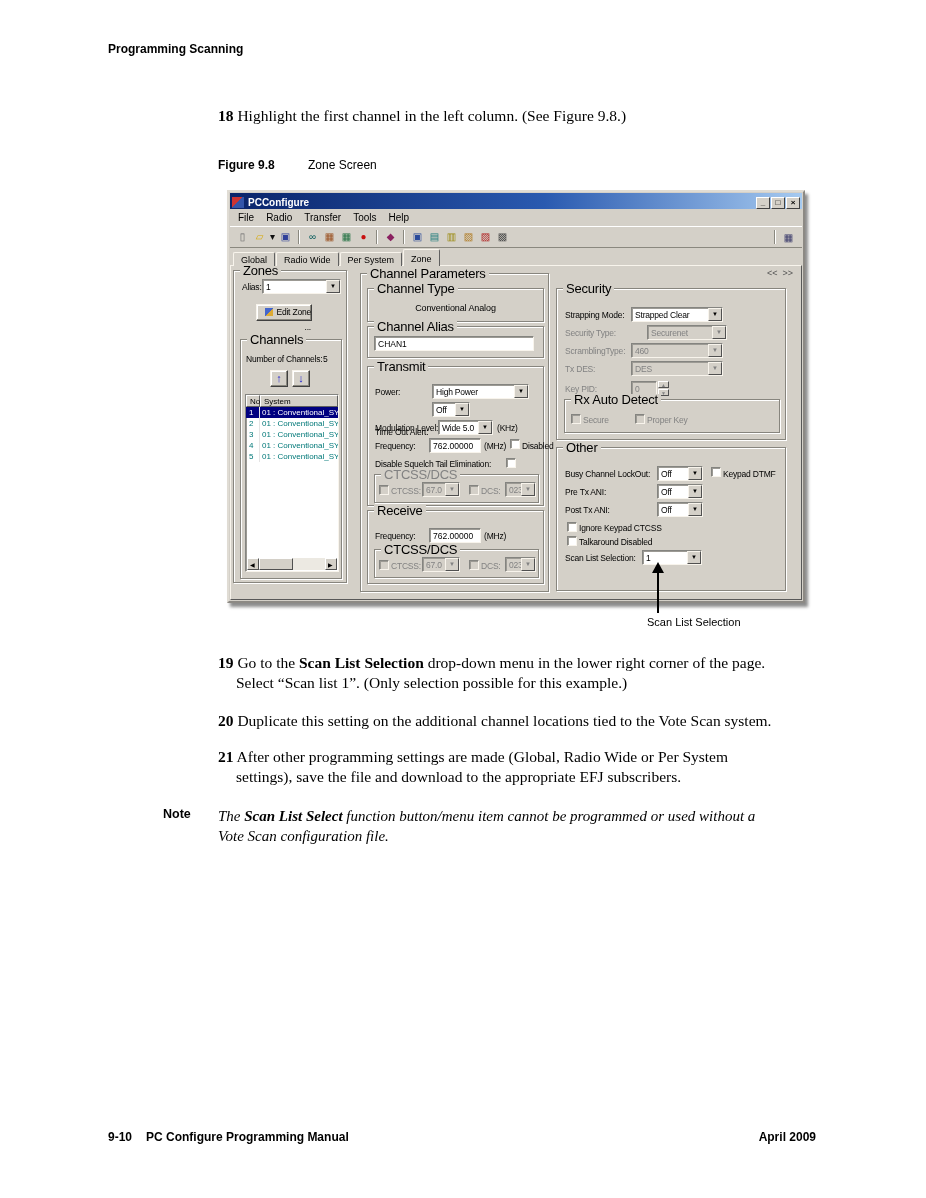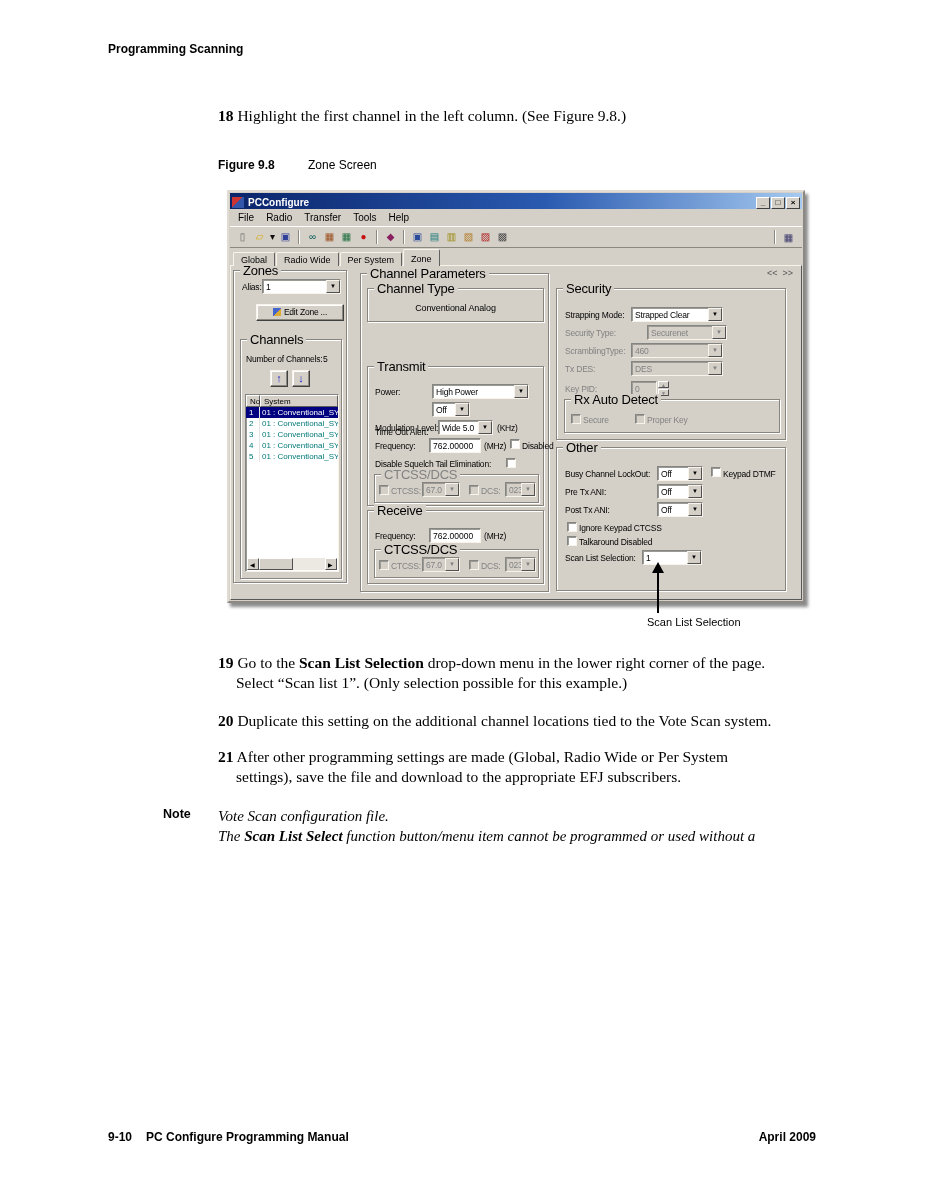--- a/index.html
+++ b/index.html
@@ -154,21 +154,21 @@
       <span>&lt;&lt;</span><span>&gt;&gt;</span>
     </span>
 
     <div class="grp" style="left:2px;top:4px;width:114px;height:313px;">
       <span class="glab">Zones</span>
       <span class="lab" style="left:8px;top:11px;">Alias:</span>
       <div class="combo" style="left:28px;top:8px;width:79px;">
         <span class="cval">1</span>
         <span class="cbtn"></span>
       </div>
-      <div class="btn" style="left:22px;top:33px;width:88px;height:17px;">
+      <div class="btn" style="left:22px;top:33px;width:56px;height:17px;text-align:right;">
         <span class="ezico"></span><span class="btxt">Edit Zone ...</span>
       </div>
       <div class="grp" style="left:6px;top:68px;width:102px;height:240px;">
         <span class="glab">Channels</span>
         <span class="lab" style="left:5px;top:14px;">Number of Channels:</span>
         <span class="lab" style="left:82px;top:14px;">5</span>
         <div class="btn arrbtn" style="left:29px;top:30px;"><i>↑</i></div>
         <div class="btn arrbtn" style="left:51px;top:30px;"><i>↓</i></div>
         <div class="listbox" style="left:4px;top:54px;width:94px;height:178px;">
           <div class="lhead">
@@ -206,20 +206,24 @@
     </div>
 
     <div class="grp" style="left:129px;top:7px;width:189px;height:319px;">
       <span class="glab">Channel Parameters</span>
 
       <div class="grp" style="left:6px;top:14px;width:177px;height:34px;">
         <span class="glab">Channel Type</span>
         <div class="ctext">Conventional Analog</div>
       </div>
 
+      <div class="grp" style="left:6px;top:52px;width:177px;height:32px;">
+        <span class="glab">Channel Alias</span>
+        <div class="tinput" style="left:6px;top:9px;width:160px;">CHAN1</div>
+      </div>
 
       <div class="grp" style="left:6px;top:92px;width:177px;height:140px;">
         <span class="glab">Transmit</span>
         <span class="lab" style="left:7px;top:20px;">Power:</span>
         <div class="combo" style="left:64px;top:17px;width:97px;">
           <span class="cval">High Power</span>
             <span class="cbtn"></span>
         </div>
         <span class="lab" style="left:7px;top:38px;margin-top:22px;">Time Out Alert:</span>
         <div class="combo" style="left:64px;top:35px;width:38px;">
@@ -362,20 +366,20 @@
   <span>Duplicate this setting on the additional channel locations tied to the Vote Scan system.</span>
 </div>
 
 <div class="step" style="left:218px;top:747px;">
   <div><span class="snum">21</span> <span>After other programming settings are made (Global, Radio Wide or Per System</span></div>
   <div class="cont">settings), save the file and download to the appropriate EFJ subscribers.</div>
 </div>
 
 <div class="notelab">Note</div>
 <div class="notetext">
+  <div><span>The </span><b>Scan List Select</b><span> function button/menu item cannot be programmed or used without a</span></div>
   <div>Vote Scan configuration file.</div>
-  <div><span>The </span><b>Scan List Select</b><span> function button/menu item cannot be programmed or used without a</span></div>
 </div>
 
 <div class="ftl">
   <span>9-10</span><span class="fttitle">PC Configure Programming Manual</span>
 </div>
 <div class="ftr">April 2009</div>
 
 </body></html>

